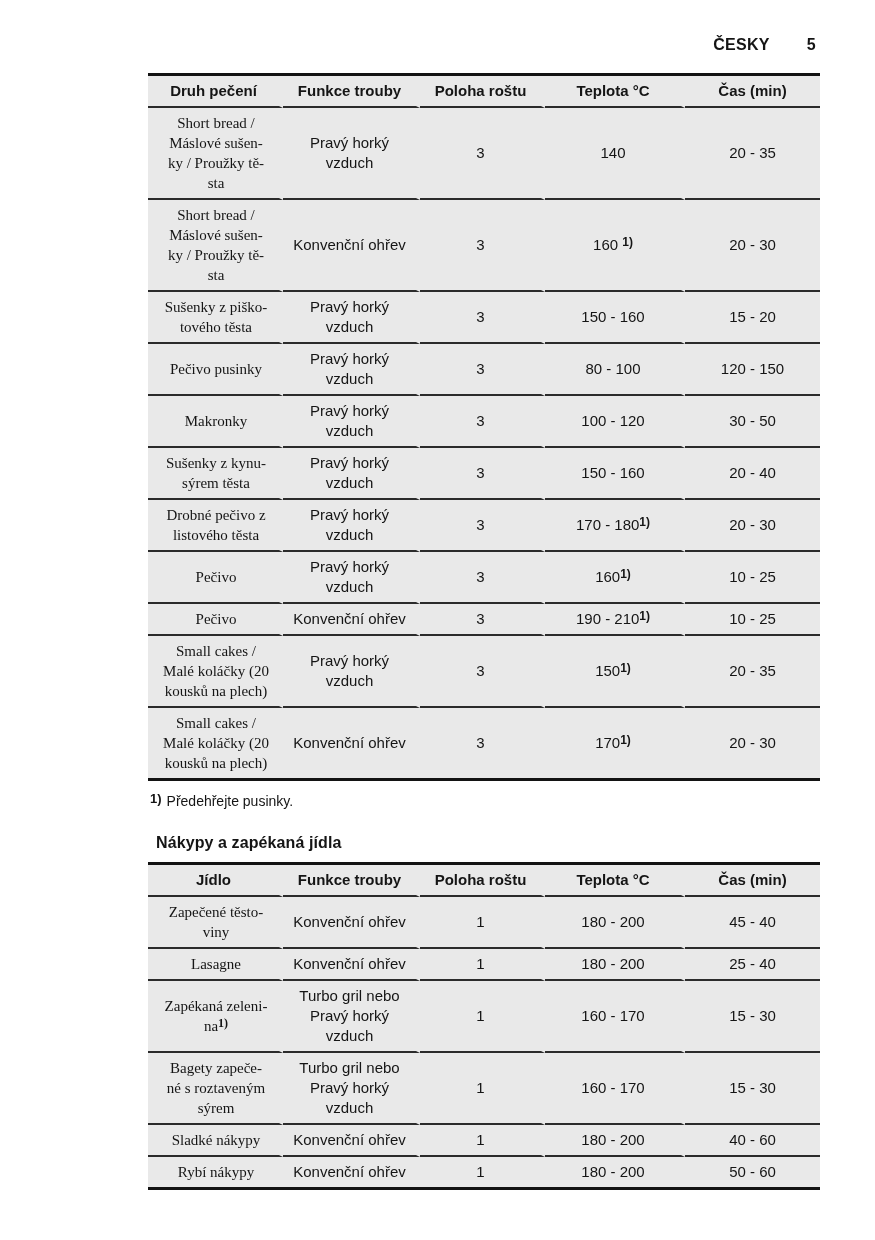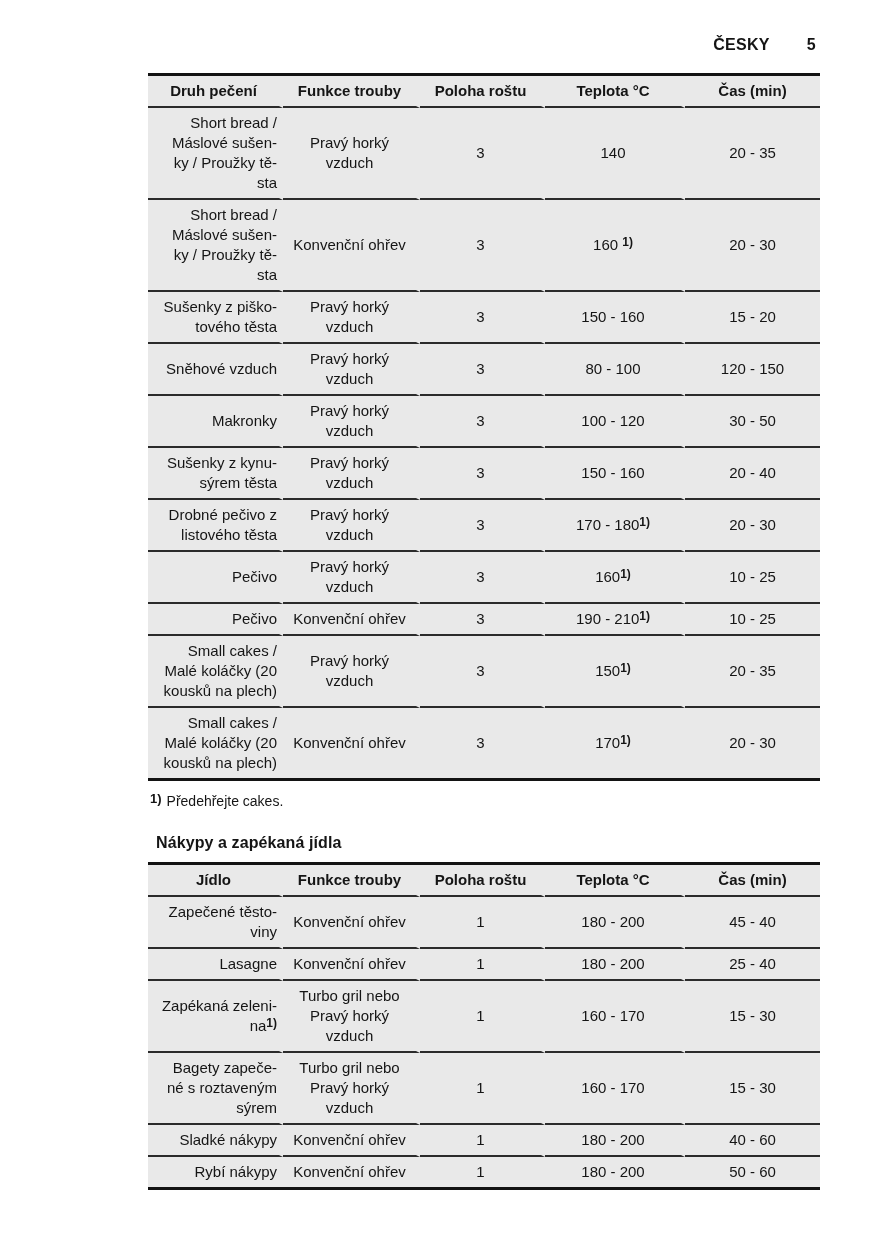--- a/index.html
+++ b/index.html
@@ -69,23 +69,24 @@
   }
   
   .cook-table th:not(:last-child),
   .cook-table td:not(:last-child) {
     border-right: 4px solid transparent;
   }
   .cook-table tbody tr:last-child td {
     border-bottom: none;
   }
   .cook-table td.dish {
-    text-align: right;
+    text-align: center;
     padding-left: 7px;
     padding-right: 2px;
+    font-family: Liberation Serif, serif;
   }
   sup.fn-ref {
     font-weight: bold;
     font-size: 12px;
     line-height: 0;
     vertical-align: 4px;
   }
   .footnote {
     margin: 11px 0 0 2px;
     font-size: 14px;
@@ -156,21 +157,21 @@
         <tr>
           <td class="dish"><span>Sušenky z piško-
 tového těsta</span></td>
           <td><span>Pravý horký
 vzduch</span></td>
           <td><span>3</span></td>
           <td><span>150 - 160</span></td>
           <td><span>15 - 20</span></td>
         </tr>
         <tr>
-          <td class="dish"><span>Sněhové vzduch</span></td>
+          <td class="dish"><span>Pečivo pusinky</span></td>
           <td><span>Pravý horký
 vzduch</span></td>
           <td><span>3</span></td>
           <td><span>80 - 100</span></td>
           <td><span>120 - 150</span></td>
         </tr>
         <tr>
           <td class="dish"><span>Makronky</span></td>
           <td><span>Pravý horký
 vzduch</span></td>
@@ -227,21 +228,21 @@
 kousků na plech)</span></td>
           <td><span>Konvenční ohřev</span></td>
           <td><span>3</span></td>
           <td><span>170</span><sup class="fn-ref">1)</sup></td>
           <td><span>20 - 30</span></td>
         </tr>
       </tbody>
   </table>
 
   <div class="footnote">
-    <sup class="fn-marker">1)</sup><span class="fn-text">Předehřejte cakes.</span>
+    <sup class="fn-marker">1)</sup><span class="fn-text">Předehřejte pusinky.</span>
   </div>
 
   <h2 class="section-title">Nákypy a zapékaná jídla</h2>
 
   <table class="cook-table">
     <colgroup>
         <col class="c1">
         <col class="c2">
         <col class="c3">
         <col class="c4">

